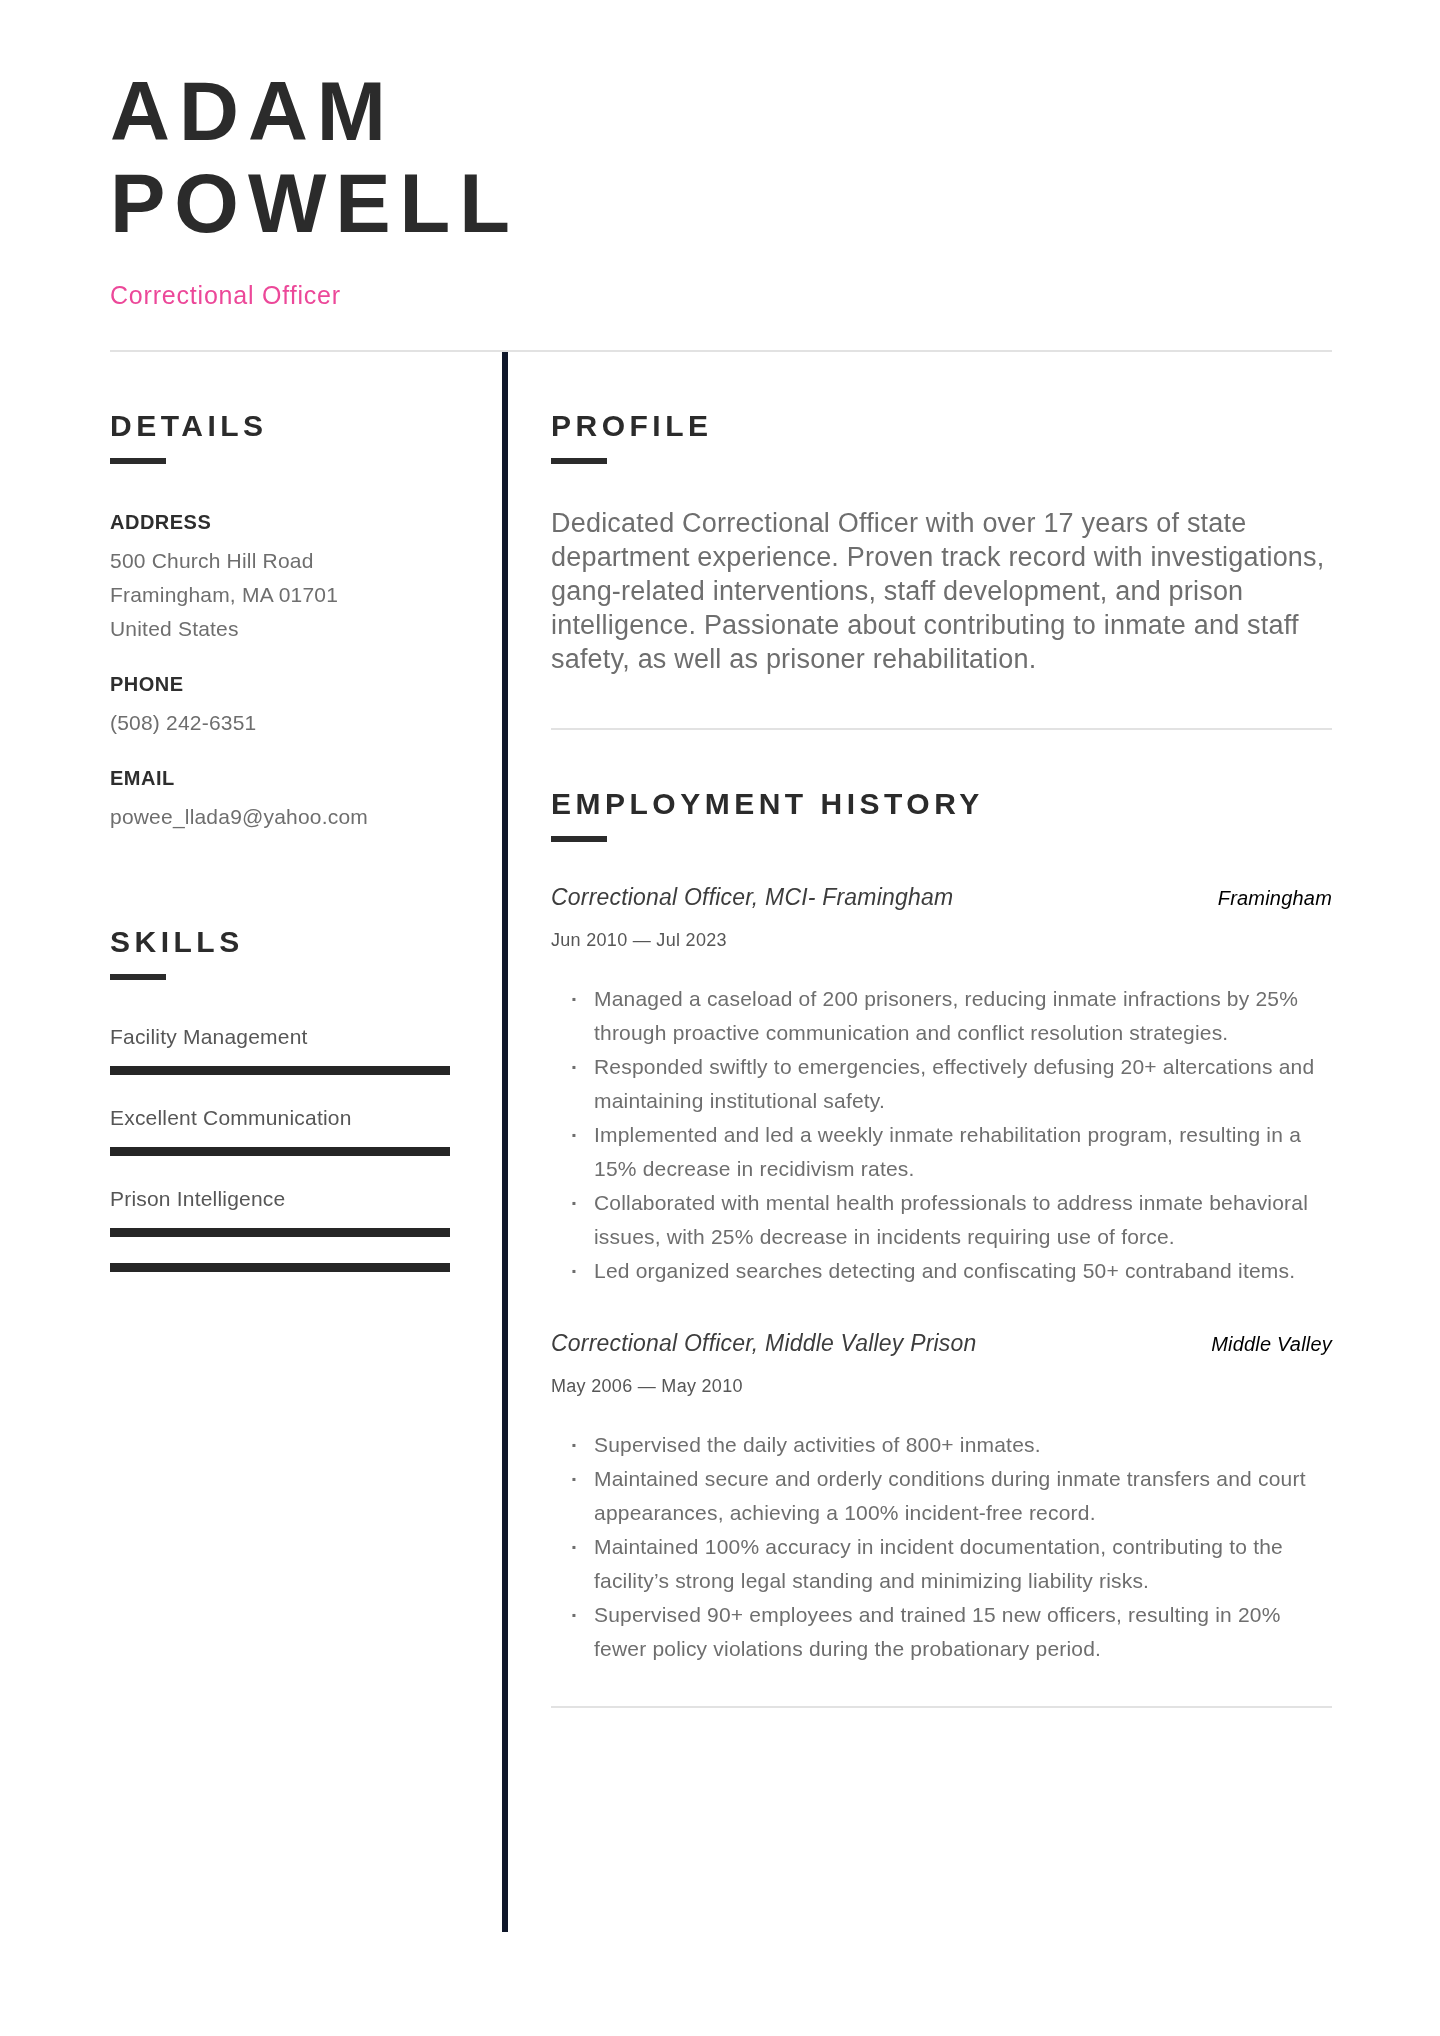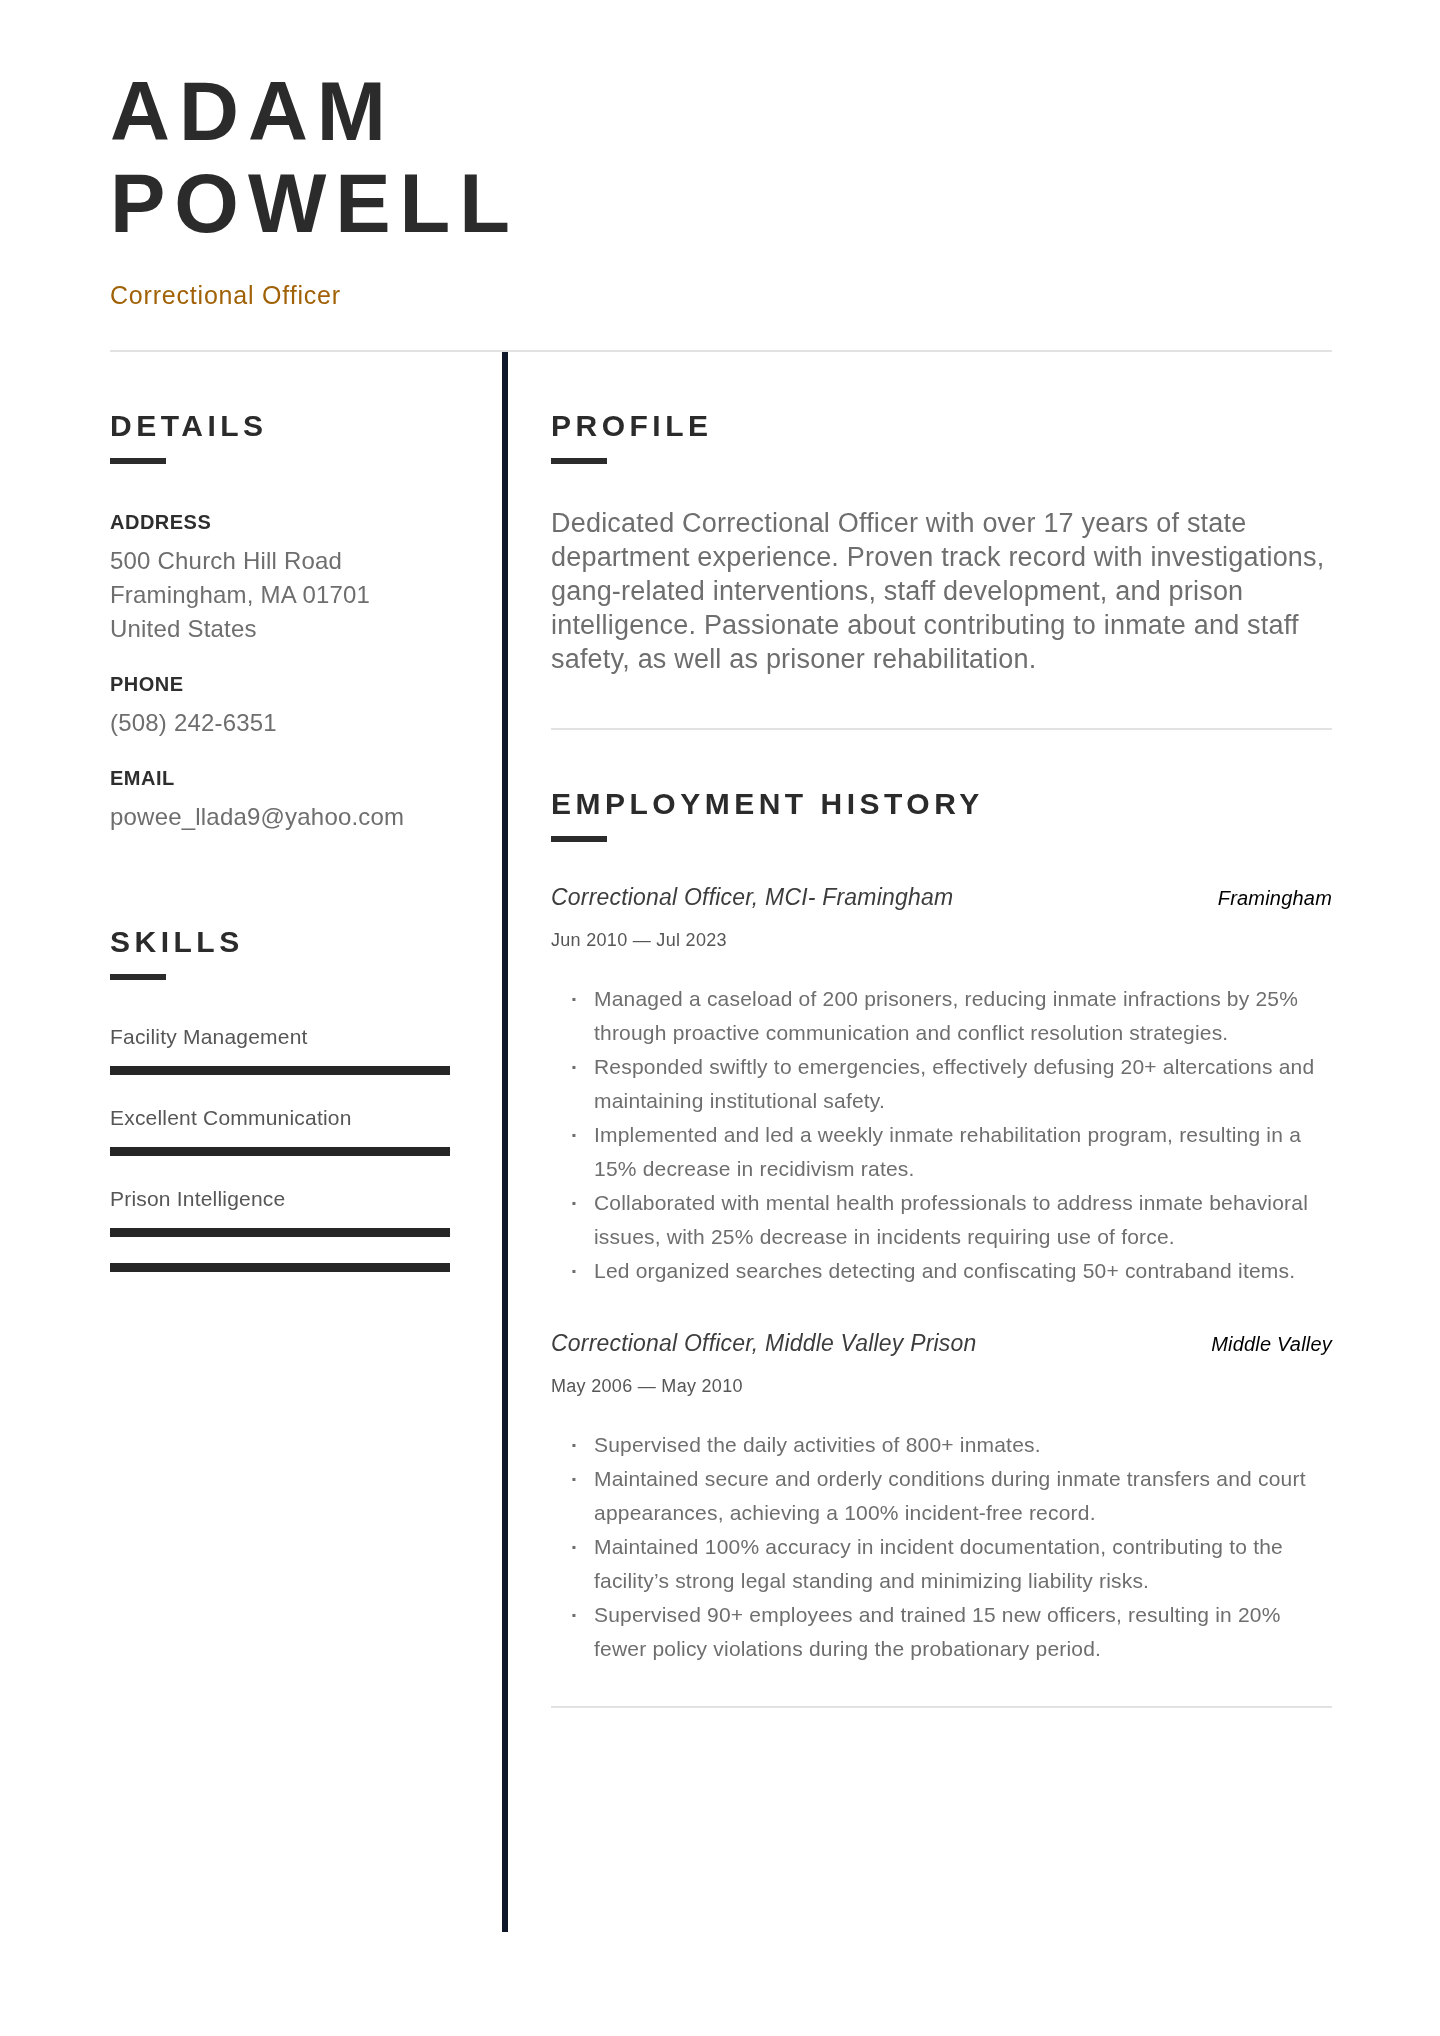--- a/index.html
+++ b/index.html
@@ -8,21 +8,21 @@
     width:1440px; height:2036px; background:#ffffff; overflow:hidden;
     font-family:"Liberation Sans", sans-serif; color:#6e6e6e; position:relative;
   }
   
   .header { padding:66px 108px 0 110px; }
   .name {
     font-size:83px; font-weight:bold; color:#2b2b2b;
     letter-spacing:9px; line-height:1.11; text-transform:uppercase;
   }
   .subtitle {
-    margin-top:28px; font-size:25px; color:#a16207; letter-spacing:0.8px; line-height:34px;
+    margin-top:28px; font-size:25px; color:#ec4899; letter-spacing:0.8px; line-height:34px;
   }
   .top-rule { margin:38px 108px 0 110px; height:2px; background:#e2e2e2; }
 
   
   .columns { display:flex; margin:0 108px 0 110px; min-height:1580px; }
   .col-left  { width:398px; border-right:6px solid #0f172a; padding-right:48px; }
   .col-right { flex:1; padding-left:43px; }
 
   
   .sec-heading {
@@ -31,21 +31,21 @@
   }
   .heading-bar { width:56px; height:6px; background:#2b2b2b; margin-top:14px; }
 
   
   .h-details { margin-top:56px; }
   .sub-label {
     font-size:20px; font-weight:bold; color:#2e2e2e; letter-spacing:0.5px; line-height:24px;
   }
   .lbl-address { margin-top:46px; }
   .lbl-phone, .lbl-email { margin-top:26px; }
-  .body-text { font-size:24px; line-height:34px; color:#6e6e6e; letter-spacing:0.2px; }
+  .body-text { font-size:21px; line-height:34px; color:#6e6e6e; letter-spacing:0.2px; }
   .address-lines, .phone-value, .email-value { margin-top:10px; }
 
   .h-skills { margin-top:90px; }
   .skills-list { margin-top:40px; list-style:none; }
   .skill-item { margin-bottom:26px; }
   .skill-name { font-size:21px; line-height:34px; color:#565656; letter-spacing:0.2px; }
   .skill-track { width:340px; height:9px; margin-top:12px; background:#efefef; }
   .skill-fill { height:9px; background:#262626; }
 
   

